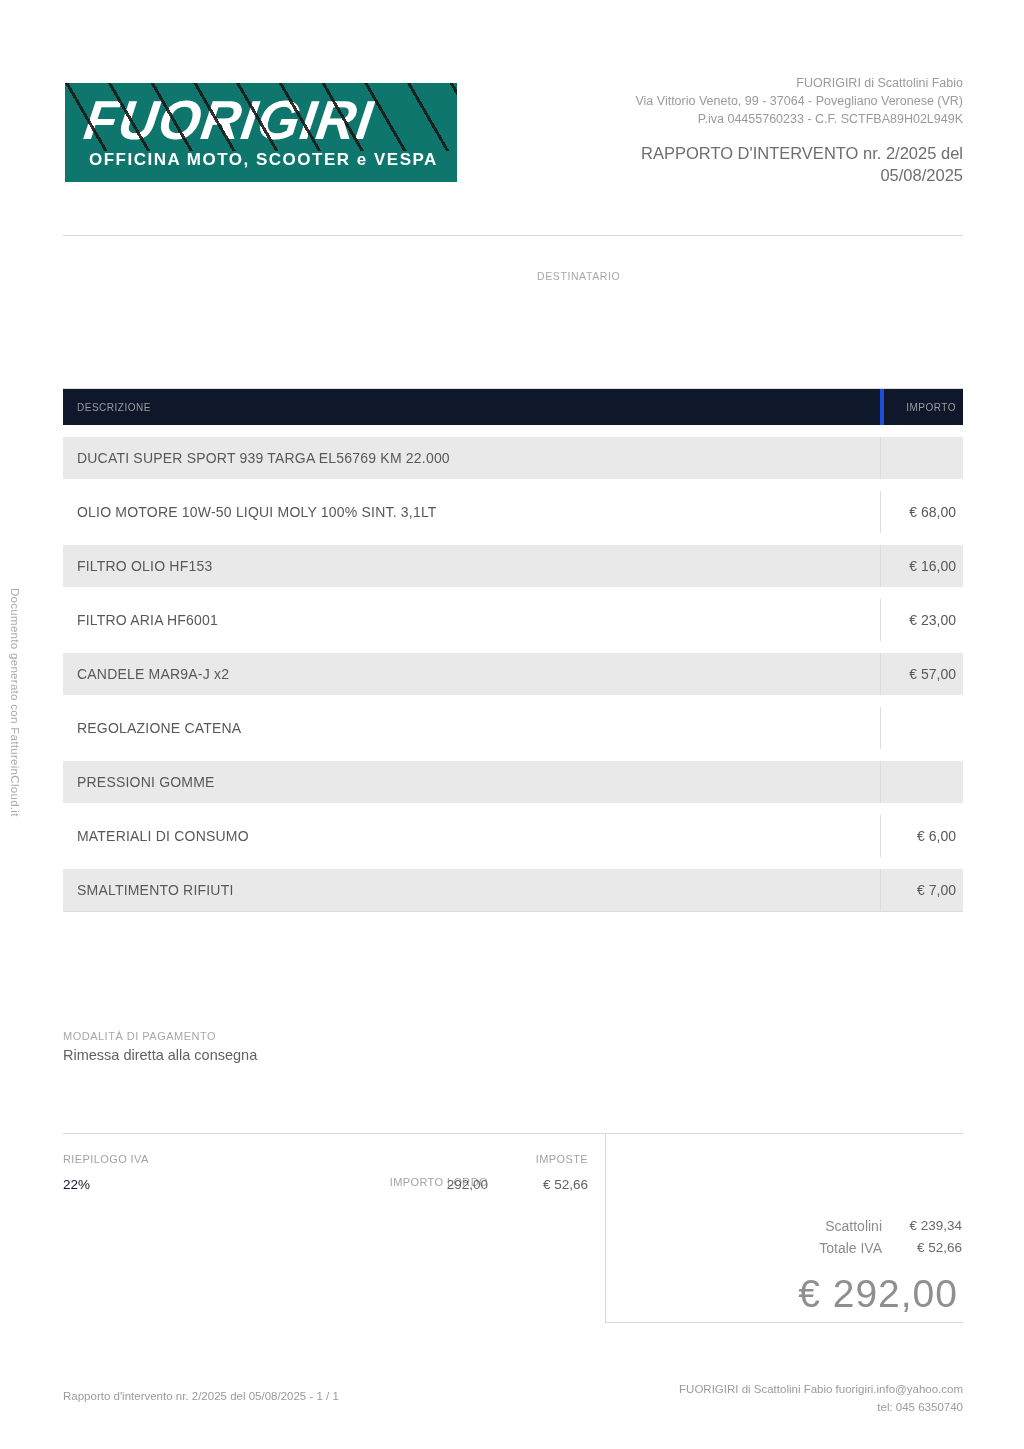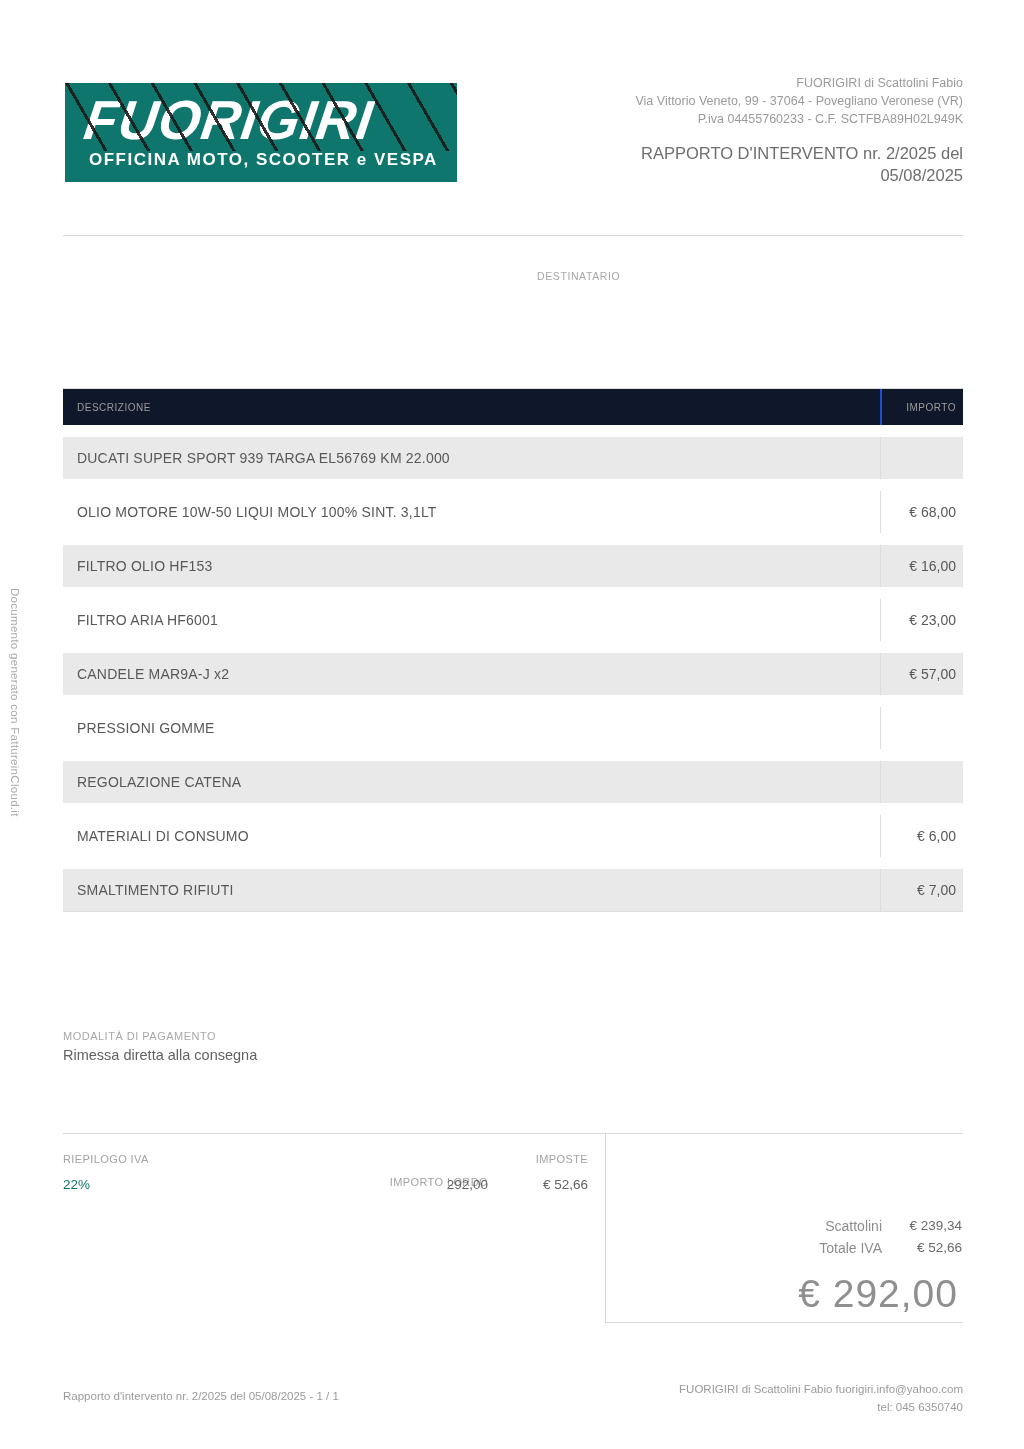--- a/index.html
+++ b/index.html
@@ -115,21 +115,21 @@
     color: #9c9c9c;
     letter-spacing: .5px;
   }
   .t-head .c-amt {
     flex: 0 0 83px;
     height: 100%;
     display: flex;
     align-items: center;
     justify-content: flex-end;
     padding-right: 7px;
-    border-left: 2px solid #1d4ed8;
+    border-left: 4px solid #1d4ed8;
     font-size: 10px;
     color: #9c9c9c;
     letter-spacing: .5px;
   }
   .t-row {
     display: flex;
     height: 42px;
     align-items: stretch;
     margin-top: 12px;
   }
@@ -213,21 +213,21 @@
     width: 85px;
     text-align: right;
     font-size: 11px;
     color: #a3a3a3;
     letter-spacing: .4px;
   }
   .vat-rate {
     position: absolute;
     left: 63px; top: 1177px;
     font-size: 13.5px;
-    color: #0f766e;
+    color: #0f172a;
   }
   .vat-gross {
     position: absolute;
     left: 378px; top: 1177px;
     width: 110px;
     text-align: right;
     font-size: 13.5px;
     color: #626262;
   }
   .vat-tax {
@@ -332,25 +332,25 @@
       </div>
       <div class="t-row">
         <div class="c-desc">FILTRO ARIA HF6001</div>
         <div class="c-amt">€ 23,00</div>
       </div>
       <div class="t-row">
         <div class="c-desc">CANDELE MAR9A-J x2</div>
         <div class="c-amt">€ 57,00</div>
       </div>
       <div class="t-row">
+        <div class="c-desc">REGOLAZIONE CATENA</div>
+        <div class="c-amt"></div>
+      </div>
+      <div class="t-row">
         <div class="c-desc">PRESSIONI GOMME</div>
-        <div class="c-amt"></div>
-      </div>
-      <div class="t-row">
-        <div class="c-desc">REGOLAZIONE CATENA</div>
         <div class="c-amt"></div>
       </div>
       <div class="t-row">
         <div class="c-desc">MATERIALI DI CONSUMO</div>
         <div class="c-amt">€ 6,00</div>
       </div>
       <div class="t-row">
         <div class="c-desc">SMALTIMENTO RIFIUTI</div>
         <div class="c-amt">€ 7,00</div>
       </div>

